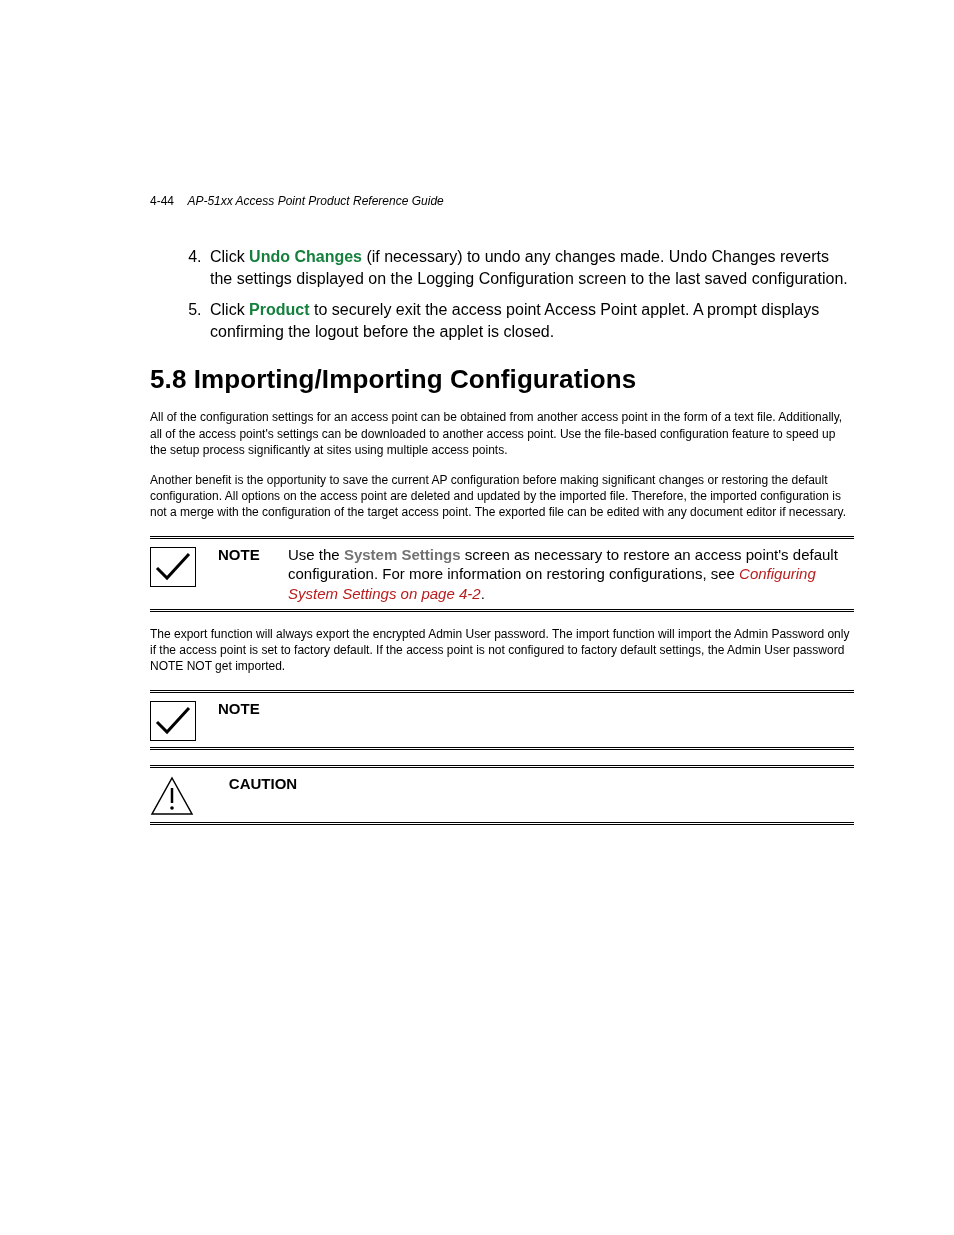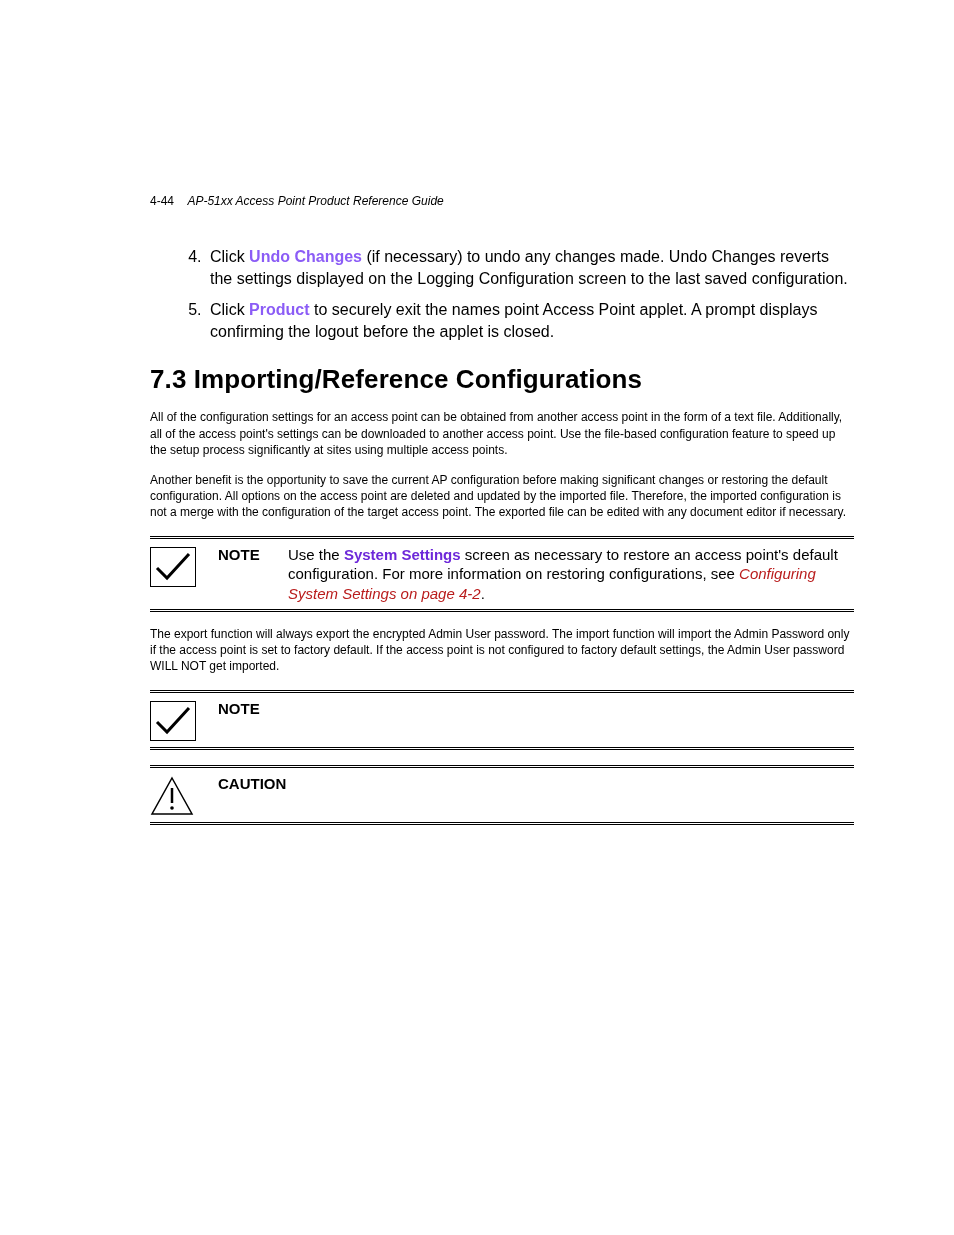--- a/index.html
+++ b/index.html
@@ -40,21 +40,21 @@
     padding: 0;
     font-size: 16px;
     line-height: 1.35;
   }
   ol.steps li {
     margin: 0 0 10px 16px;
     padding-left: 4px;
   }
   .bold-link {
     font-weight: 700;
-    color: #8b5cf6;
+    color: #15803d;
   }
   h2.section {
     font-size: 26px;
     font-weight: 700;
     margin: 22px 0 14px 0;
     font-family: "Helvetica Neue", Helvetica, Arial, sans-serif;
     font-stretch: condensed;
     letter-spacing: 0.1px;
   }
   p.body {
@@ -78,20 +78,21 @@
     justify-content: flex-start;
     padding-top: 2px;
   }
   .callout .label-cell {
     flex: 0 0 70px;
     font-weight: 700;
     padding-top: 0;
   }
   .callout.caution .label-cell {
     flex: 0 0 90px;
+    text-align: center;
   }
   .callout .text-cell {
     flex: 1;
   }
   .callout .text-cell .bold {
     font-weight: 700;
   }
   .xref {
     color: #b91c1c;
     font-style: italic;
@@ -124,47 +125,47 @@
     <span class="title">AP-51xx Access Point Product Reference Guide</span>
   </div>
 
   <div class="content">
 
     <ol class="steps" start="4">
       <li>
         <span>Click </span><span class="bold-link">Undo Changes</span><span> (if necessary) to undo any changes made. Undo Changes reverts the settings displayed on the Logging Configuration screen to the last saved configuration.</span>
       </li>
       <li>
-        <span>Click </span><span class="bold-link">Product</span><span> to securely exit the names point Access Point applet. A prompt displays confirming the logout before the applet is closed.</span>
+        <span>Click </span><span class="bold-link">Product</span><span> to securely exit the access point Access Point applet. A prompt displays confirming the logout before the applet is closed.</span>
       </li>
     </ol>
 
     <h2 class="section">
-      <span>7.3</span>
-      <span>Importing/Reference Configurations</span>
+      <span>5.8</span>
+      <span>Importing/Importing Configurations</span>
     </h2>
 
     <p class="body">All of the configuration settings for an access point can be obtained from another access point in the form of a text file. Additionally, all of the access point's settings can be downloaded to another access point. Use the file-based configuration feature to speed up the setup process significantly at sites using multiple access points.</p>
     <p class="body">Another benefit is the opportunity to save the current AP configuration before making significant changes or restoring the default configuration. All options on the access point are deleted and updated by the imported file. Therefore, the imported configuration is not a merge with the configuration of the target access point. The exported file can be edited with any document editor if necessary.</p>
 
     <div class="callout">
       <div class="icon-cell">
         <span class="check-icon">
           <svg viewBox="0 0 36 30">
               <polyline points="2,16 12,26 34,2" fill="none" stroke="#000" stroke-width="3"></polyline>
             </svg>
         </span>
       </div>
       <div class="label-cell">NOTE</div>
       <div class="text-cell">
-        <span>Use the </span><span class="bold" style="color:#6d28d9">System Settings</span><span> screen as necessary to restore an access point's default configuration. For more information on restoring configurations, see </span><span class="xref">Configuring System Settings on page 4-2</span><span>.</span>
+        <span>Use the </span><span class="bold" style="color:#737373">System Settings</span><span> screen as necessary to restore an access point's default configuration. For more information on restoring configurations, see </span><span class="xref">Configuring System Settings on page 4-2</span><span>.</span>
       </div>
     </div>
 
-    <p class="body">The export function will always export the encrypted Admin User password. The import function will import the Admin Password only if the access point is set to factory default. If the access point is not configured to factory default settings, the Admin User password WILL NOT get imported.</p>
+    <p class="body">The export function will always export the encrypted Admin User password. The import function will import the Admin Password only if the access point is set to factory default. If the access point is not configured to factory default settings, the Admin User password NOTE NOT get imported.</p>
 
     <div class="callout">
       <div class="icon-cell">
         <span class="check-icon">
           <svg viewBox="0 0 36 30">
               <polyline points="2,16 12,26 34,2" fill="none" stroke="#000" stroke-width="3"></polyline>
             </svg>
         </span>
       </div>
       <div class="label-cell">NOTE</div>

